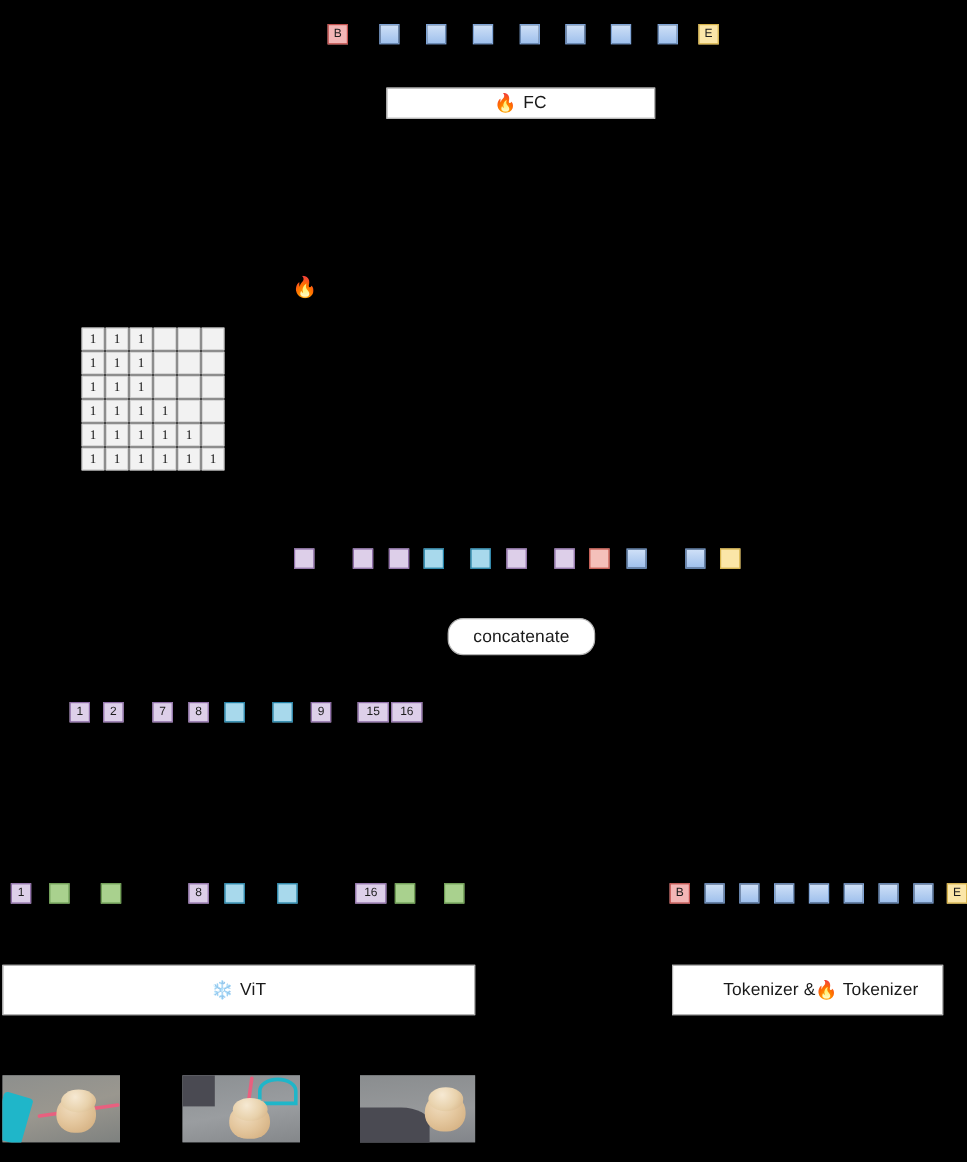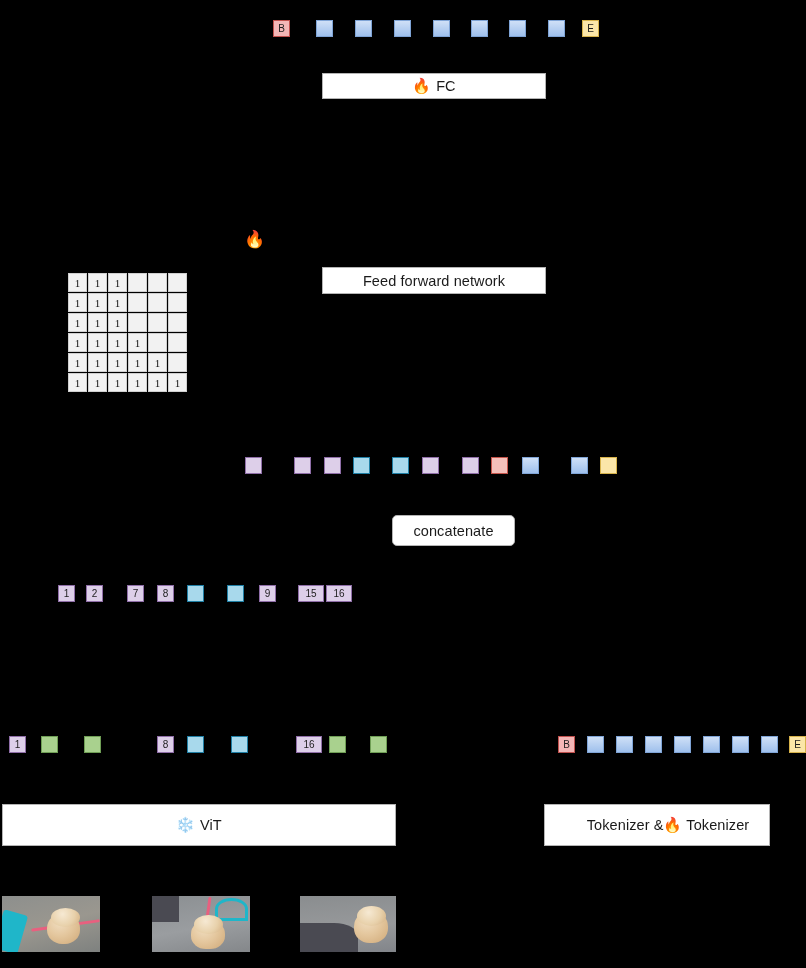--- a/index.html
+++ b/index.html
@@ -24,21 +24,21 @@
     color: #1a1a1a;
     display: flex;
     align-items: center;
     justify-content: center;
     font-size: 14.5px;
     letter-spacing: .1px;
     white-space: nowrap;
     box-shadow: 0 0 0 0.5px rgba(0,0,0,.15);
   }
   .box .emoji { font-size: 15px; line-height: 1; }
-  .box.rounded { border-radius: 5px; margin-left: 19px; }
+  .box.rounded { border-radius: 13px; }
 
   
   .tok {
     position: absolute;
     width: 17px; height: 17px;
     border-width: 1.5px;
     border-style: solid;
     display: flex;
     align-items: center;
     justify-content: center;
@@ -118,37 +118,34 @@
       <div class="tok t-eos" style="left: 582px; top: 20px;">E</div>
     </div>
 
   <div class="box" id="box-fc" style="left: 322px; top: 73px; width: 224px; height: 26px;">
     <span class="emoji">🔥</span>
     <span style="width:5px"></span>
     <span>FC</span>
   </div>
 
 
-  <div class="box" id="box-ffn" style="left: 322px; top: 267px; width: 224px; height: 27px;">
-    <span>Feed forward network</span>
-  </div>
 
 
   <div class="box rounded" id="box-concat" style="left: 373px; top: 515px; width: 123px; height: 31px;">
     <span>concatenate</span>
   </div>
 
 
   <div class="box" id="box-vit" style="left: 2px; top: 804px; width: 394px; height: 42px;">
     <span class="emoji">❄️</span>
     <span style="width:5px"></span>
     <span>ViT</span>
   </div>
 
-  <div class="box" id="box-tokenizer" style="left: 544px; top: 804px; width: 226px; height: 42px; padding-left: 22px;">
+  <div class="box" id="box-tokenizer" style="left: 560px; top: 804px; width: 226px; height: 42px; padding-left: 22px;">
     <span>Tokenizer &amp;</span>
     <span class="emoji">🔥</span>
     <span style="width:4px"></span>
     <span>Tokenizer</span>
   </div>
 
   <span class="emoji" id="marker-fire" style="position: absolute; left: 244px; top: 229px; font-size: 17px;">🔥</span>
 
   <div id="mask" style="left: 68px; top: 273px;">
       <div class="cell">1</div>

